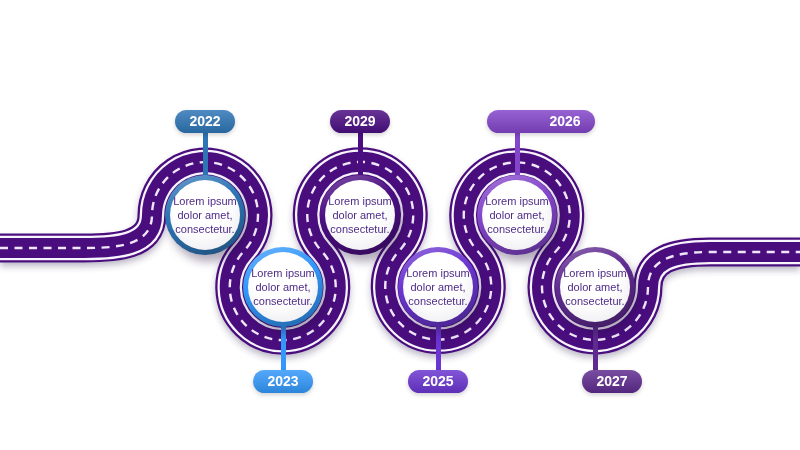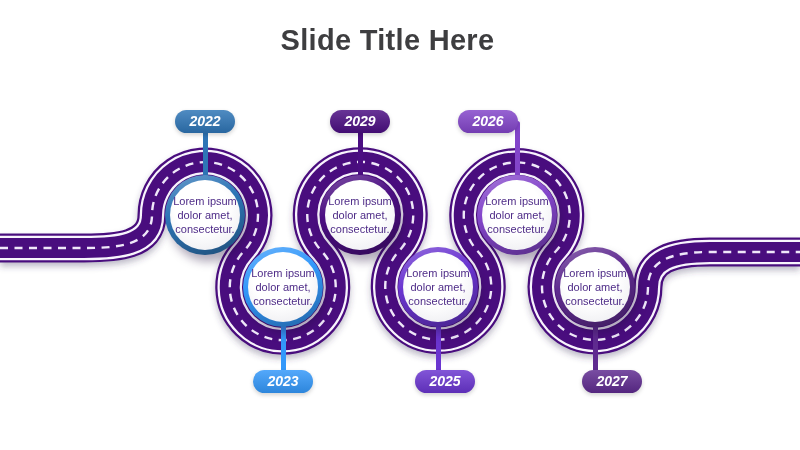--- a/index.html
+++ b/index.html
@@ -22,29 +22,27 @@
     position:absolute;left:5px;top:5px;width:70px;height:70px;border-radius:50%;
     background:radial-gradient(circle at 45% 38%,#ffffff 45%,#ededf1 85%,#e3e3ea 100%);
     display:flex;align-items:center;justify-content:center;text-align:center;
   }
   .circle-text{font-size:11px;line-height:1.28;color:#4e2b87;width:66px;}
   .badge{
     position:absolute;width:60px;height:23px;line-height:23px;border-radius:12px;z-index:4;
     color:#ffffff;font-size:14px;font-weight:bold;text-align:center;
     background-image:linear-gradient(180deg,rgba(255,255,255,.16),rgba(0,0,0,.12));
     box-shadow:0 2px 4px rgba(0,0,0,.18);
-    font-style:italic;
   }
 </style>
 </head>
 <body>
 
 <div class="slide">
 
-  <h1 class="title">Slide Title Here</h1>
 
   <svg class="road-svg" width="800" height="450" viewBox="0 0 800 450" aria-hidden="true">
     <defs>
       <filter id="roadShadow" x="-5%" y="-10%" width="110%" height="125%">
         <feDropShadow dx="0" dy="4" stdDeviation="3" flood-color="#40305a" flood-opacity="0.33"></feDropShadow>
       </filter>
     </defs>
     <g filter="url(#roadShadow)">
       <path class="r-outer" fill="none" stroke-width="29" d="M 0 248 L 84 248 C 116 248 152 246 152 215
            A 53 53 0 1 1 244 251
@@ -111,31 +109,31 @@
       <div class="badge" style="left: 330px; top: 109.5px; background-color: rgb(75, 14, 130);">2029</div>
     </div>
 
     <div class="node">
       <div class="stem" style="left: 435.5px; top: 287px; height: 94px; background: rgb(106, 53, 208);"></div>
       <div class="circle" style="left: 398px; top: 247px; background-color: rgb(106, 53, 208);">
         <div class="circle-inner">
           <span class="circle-text">Lorem ipsum dolor amet, consectetur.</span>
         </div>
       </div>
-      <div class="badge" style="left: 408px; top: 369.5px; background-color: rgb(106, 53, 208); margin-left: 7px;">2025</div>
+      <div class="badge" style="left: 408px; top: 369.5px; background-color: rgb(106, 53, 208);">2025</div>
     </div>
 
     <div class="node">
       <div class="stem" style="left: 514.5px; top: 121px; height: 94px; background: rgb(131, 69, 202);"></div>
       <div class="circle" style="left: 477px; top: 175px; background-color: rgb(131, 69, 202);">
         <div class="circle-inner">
           <span class="circle-text">Lorem ipsum dolor amet, consectetur.</span>
         </div>
       </div>
-      <div class="badge" style="left: 458px; top: 109.5px; background-color: rgb(131, 69, 202);">2026</div>
+      <div class="badge" style="left: 487px; top: 109.5px; background-color: rgb(131, 69, 202); padding-left: 48px;">2026</div>
     </div>
 
     <div class="node">
       <div class="stem" style="left: 592.5px; top: 287px; height: 94px; background: rgb(95, 43, 144);"></div>
       <div class="circle" style="left: 555px; top: 247px; background-color: rgb(95, 43, 144);">
         <div class="circle-inner">
           <span class="circle-text">Lorem ipsum dolor amet, consectetur.</span>
         </div>
       </div>
       <div class="badge" style="left: 582px; top: 369.5px; background-color: rgb(95, 43, 144);">2027</div>

